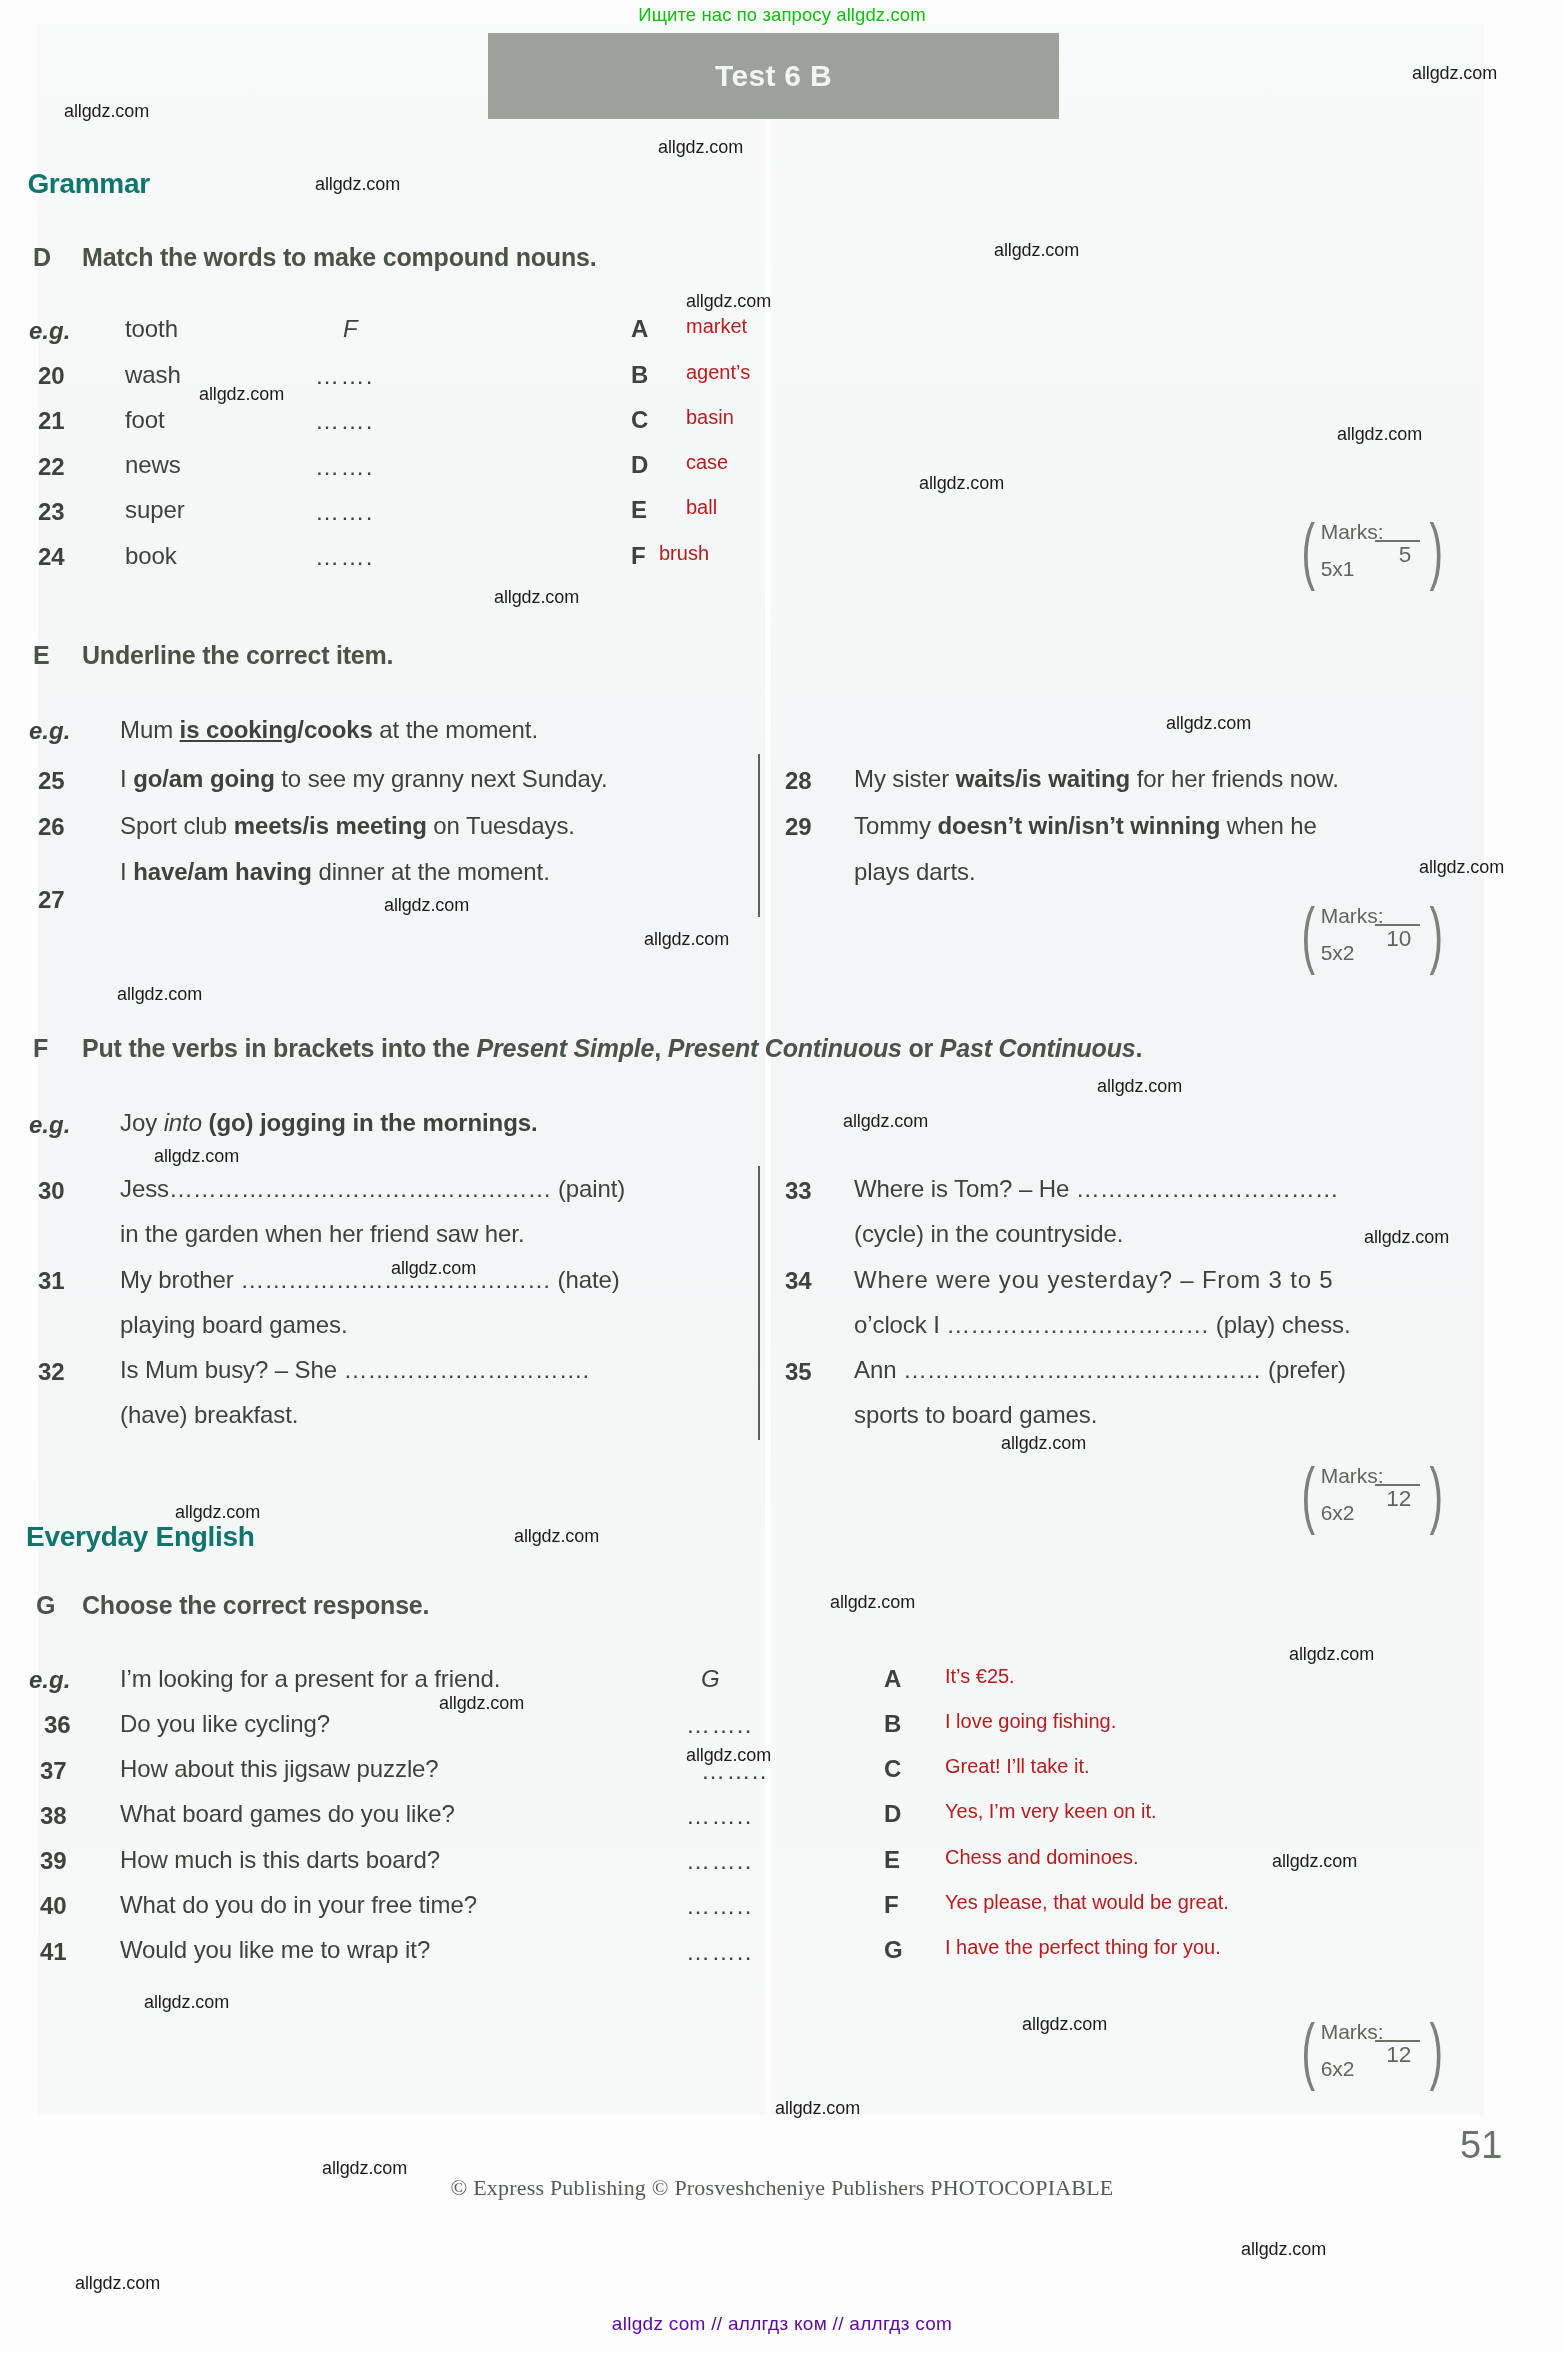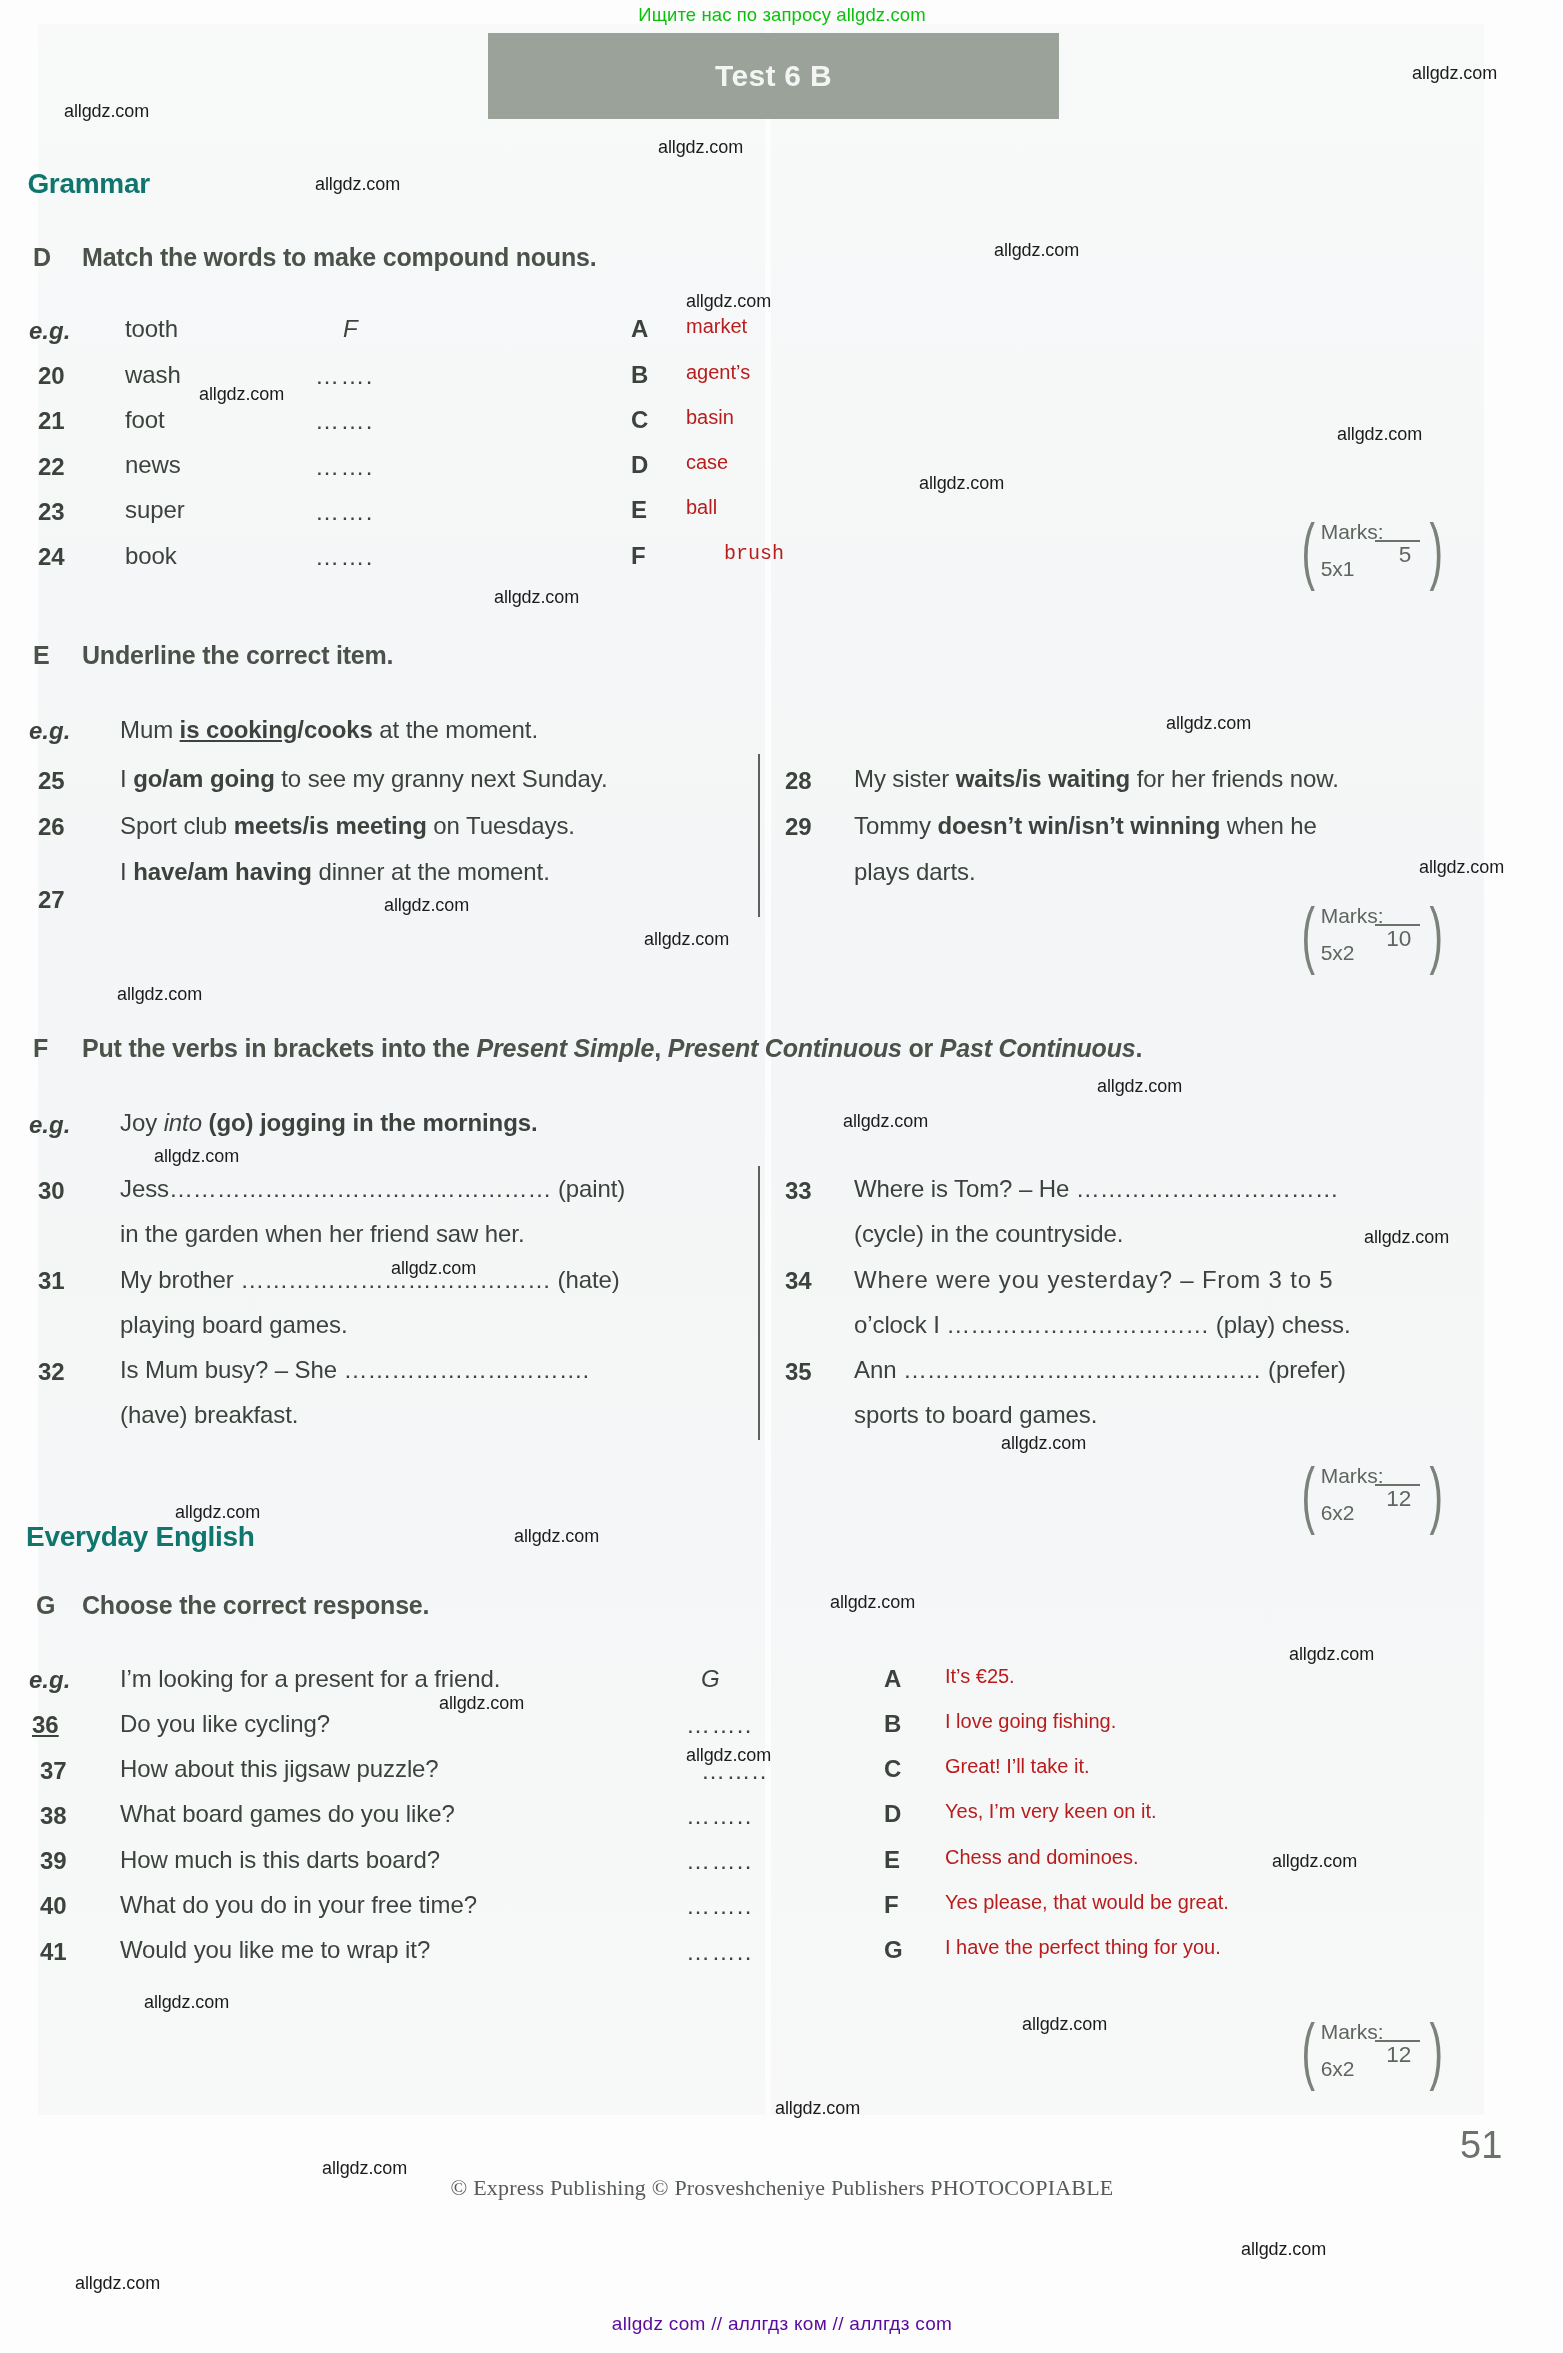--- a/index.html
+++ b/index.html
@@ -270,21 +270,21 @@
   <div class="opt-text" style="left:686px;top:315px;">market</div>
   <div class="opt-letter" style="left:631px;top:361px;">B</div>
   <div class="opt-text" style="left:686px;top:361px;">agent’s</div>
   <div class="opt-letter" style="left:631px;top:406px;">C</div>
   <div class="opt-text" style="left:686px;top:406px;">basin</div>
   <div class="opt-letter" style="left:631px;top:451px;">D</div>
   <div class="opt-text" style="left:686px;top:451px;">case</div>
   <div class="opt-letter" style="left:631px;top:496px;">E</div>
   <div class="opt-text" style="left:686px;top:496px;">ball</div>
   <div class="opt-letter" style="left:631px;top:542px;">F</div>
-  <div class="opt-text" style="left:724px;top:542px;font-family:Liberation Mono, monospace;">brush</div>
+  <div class="opt-text" style="left:659px;top:542px;">brush</div>
 
   <div class="marks" style="left:1296px;top:516px;">
     <div class="paren">(</div>
     <div class="inner">
       <div class="mlabel">Marks:</div>
       <div class="mline"></div>
       <div class="mtotal">5</div>
       <div class="mmult">5x1</div>
     </div>
     <div class="paren">)</div>
@@ -386,21 +386,21 @@
 
   <div class="section-title" style="left:26px;top:1521px;">Everyday English</div>
 
   <div class="ex-letter" style="left:36px;top:1591px;">G</div>
   <div class="ex-instr" style="left:82px;top:1591px;">Choose the correct response.</div>
 
   <div class="eg" style="left:29px;top:1666px;">e.g.</div>
   <div class="itemtxt" style="left:120px;top:1665px;">I’m looking for a present for a friend.</div>
   <div class="ans-letter" style="left:701px;top:1665px;">G</div>
 
-  <div class="num" style="left:32px;top:1711px;text-decoration:underline;">36</div>
+  <div class="num" style="left:44px;top:1711px;">36</div>
   <div class="itemtxt" style="left:120px;top:1710px;">Do you like cycling?</div>
   <div class="ans-blank" style="left:686px;top:1711px;">……..</div>
 
   <div class="num" style="left:40px;top:1757px;">37</div>
   <div class="itemtxt" style="left:120px;top:1755px;">How about this jigsaw puzzle?</div>
   <div class="ans-blank" style="left:701px;top:1757px;">……..</div>
 
   <div class="num" style="left:40px;top:1802px;">38</div>
   <div class="itemtxt" style="left:120px;top:1800px;">What board games do you like?</div>
   <div class="ans-blank" style="left:686px;top:1802px;">……..</div>

